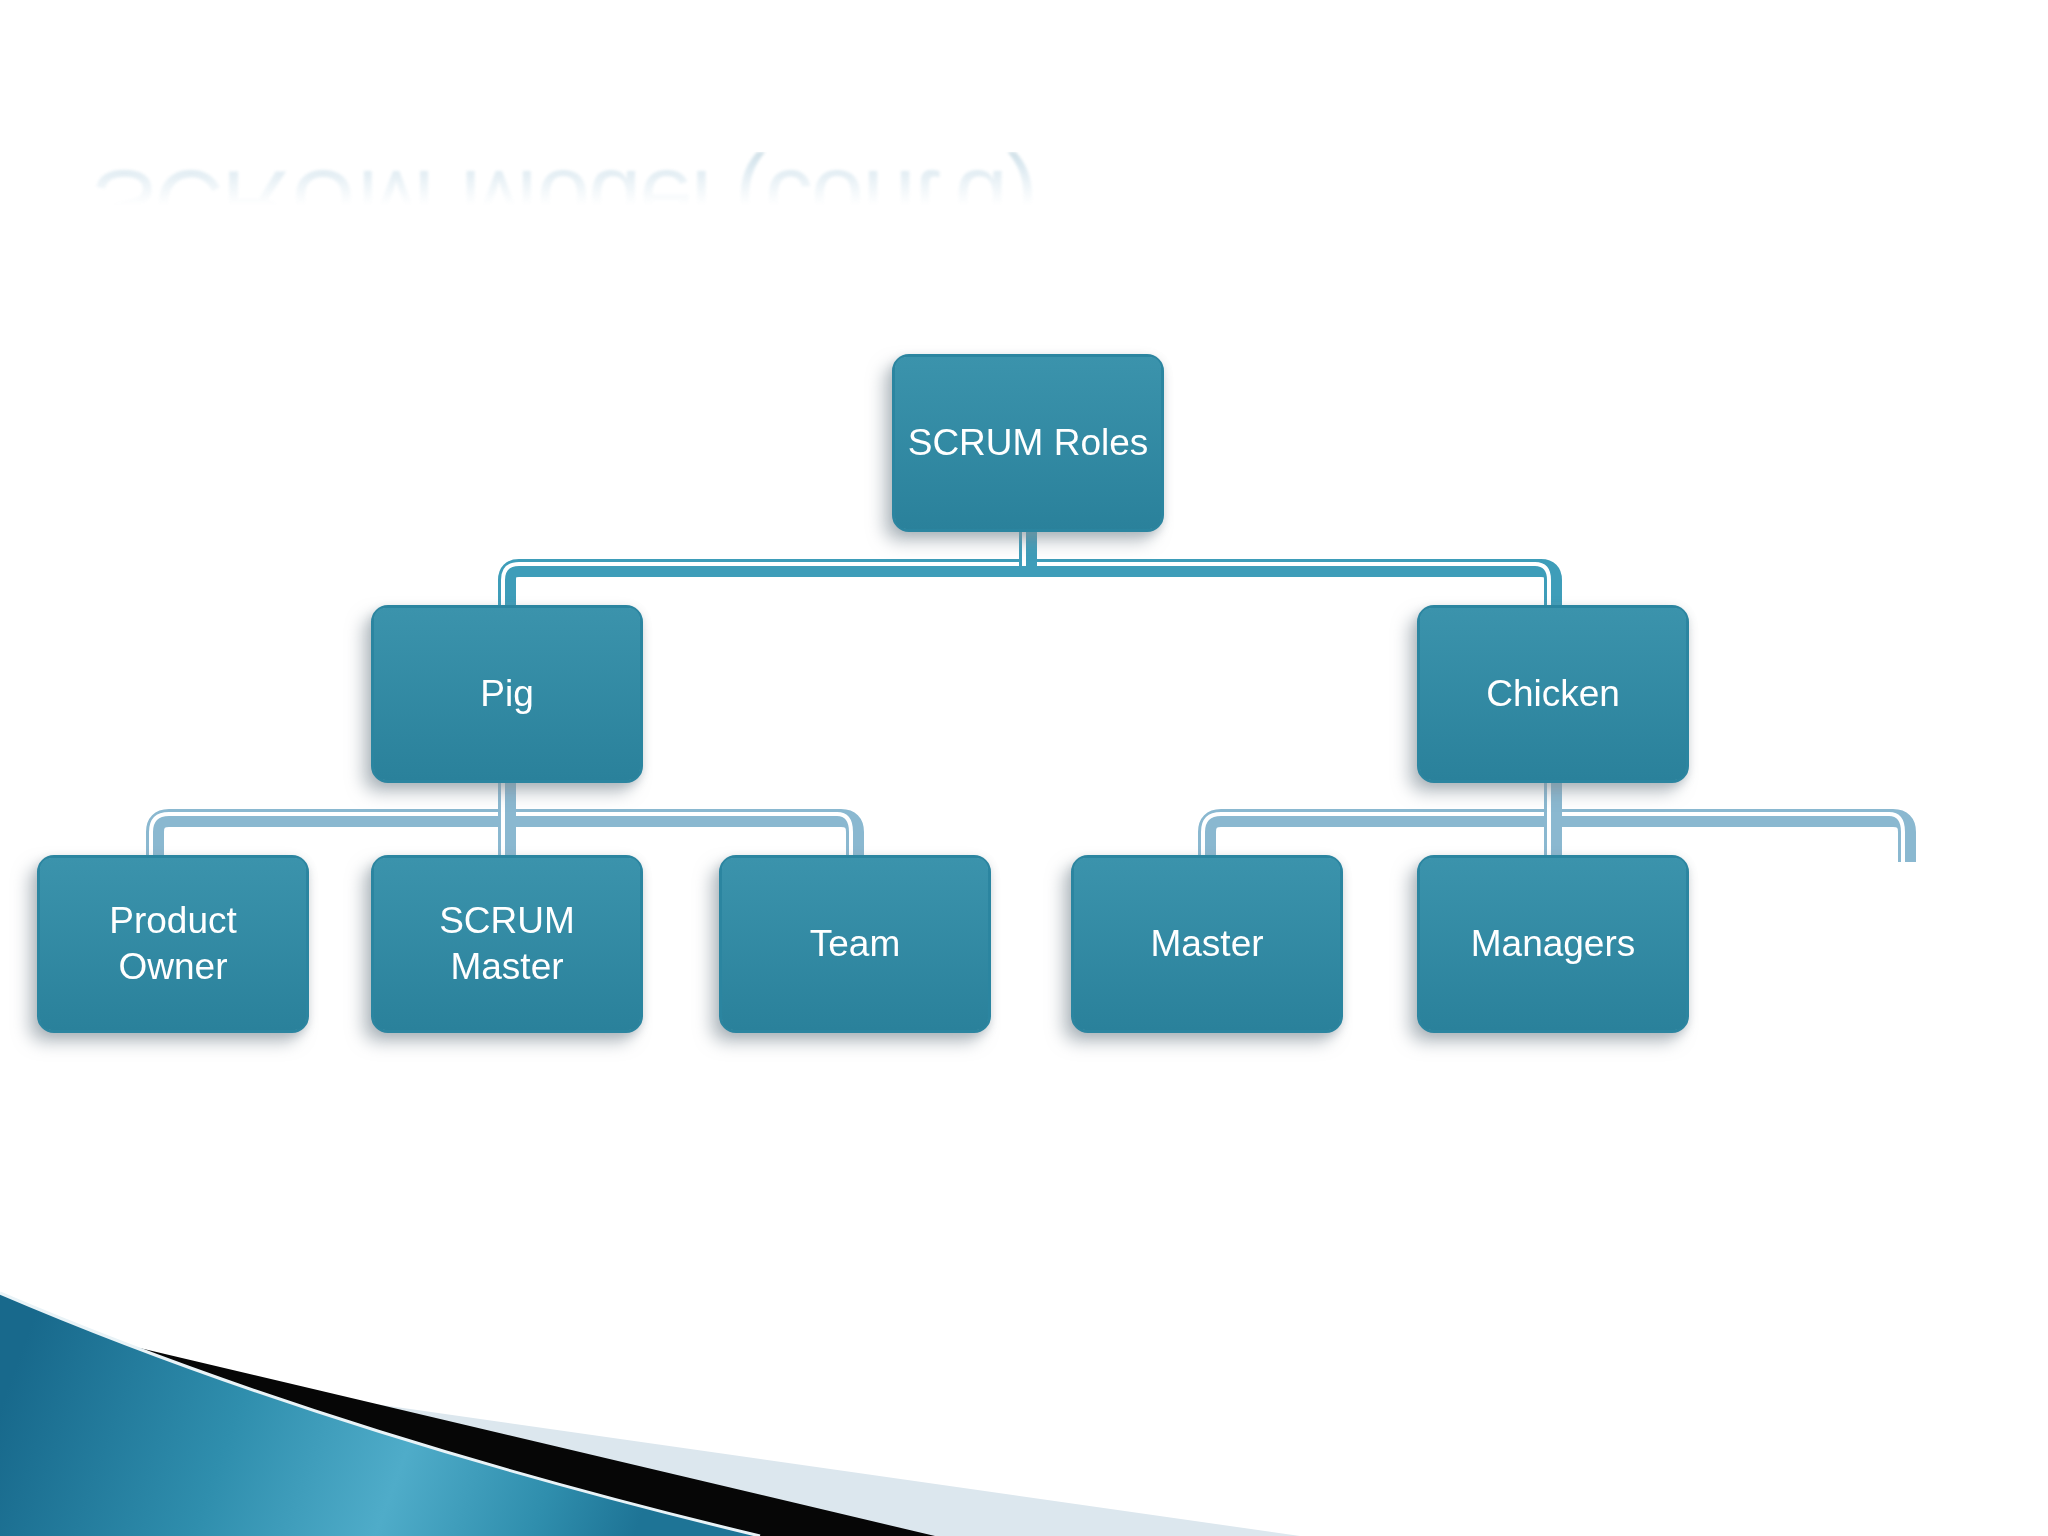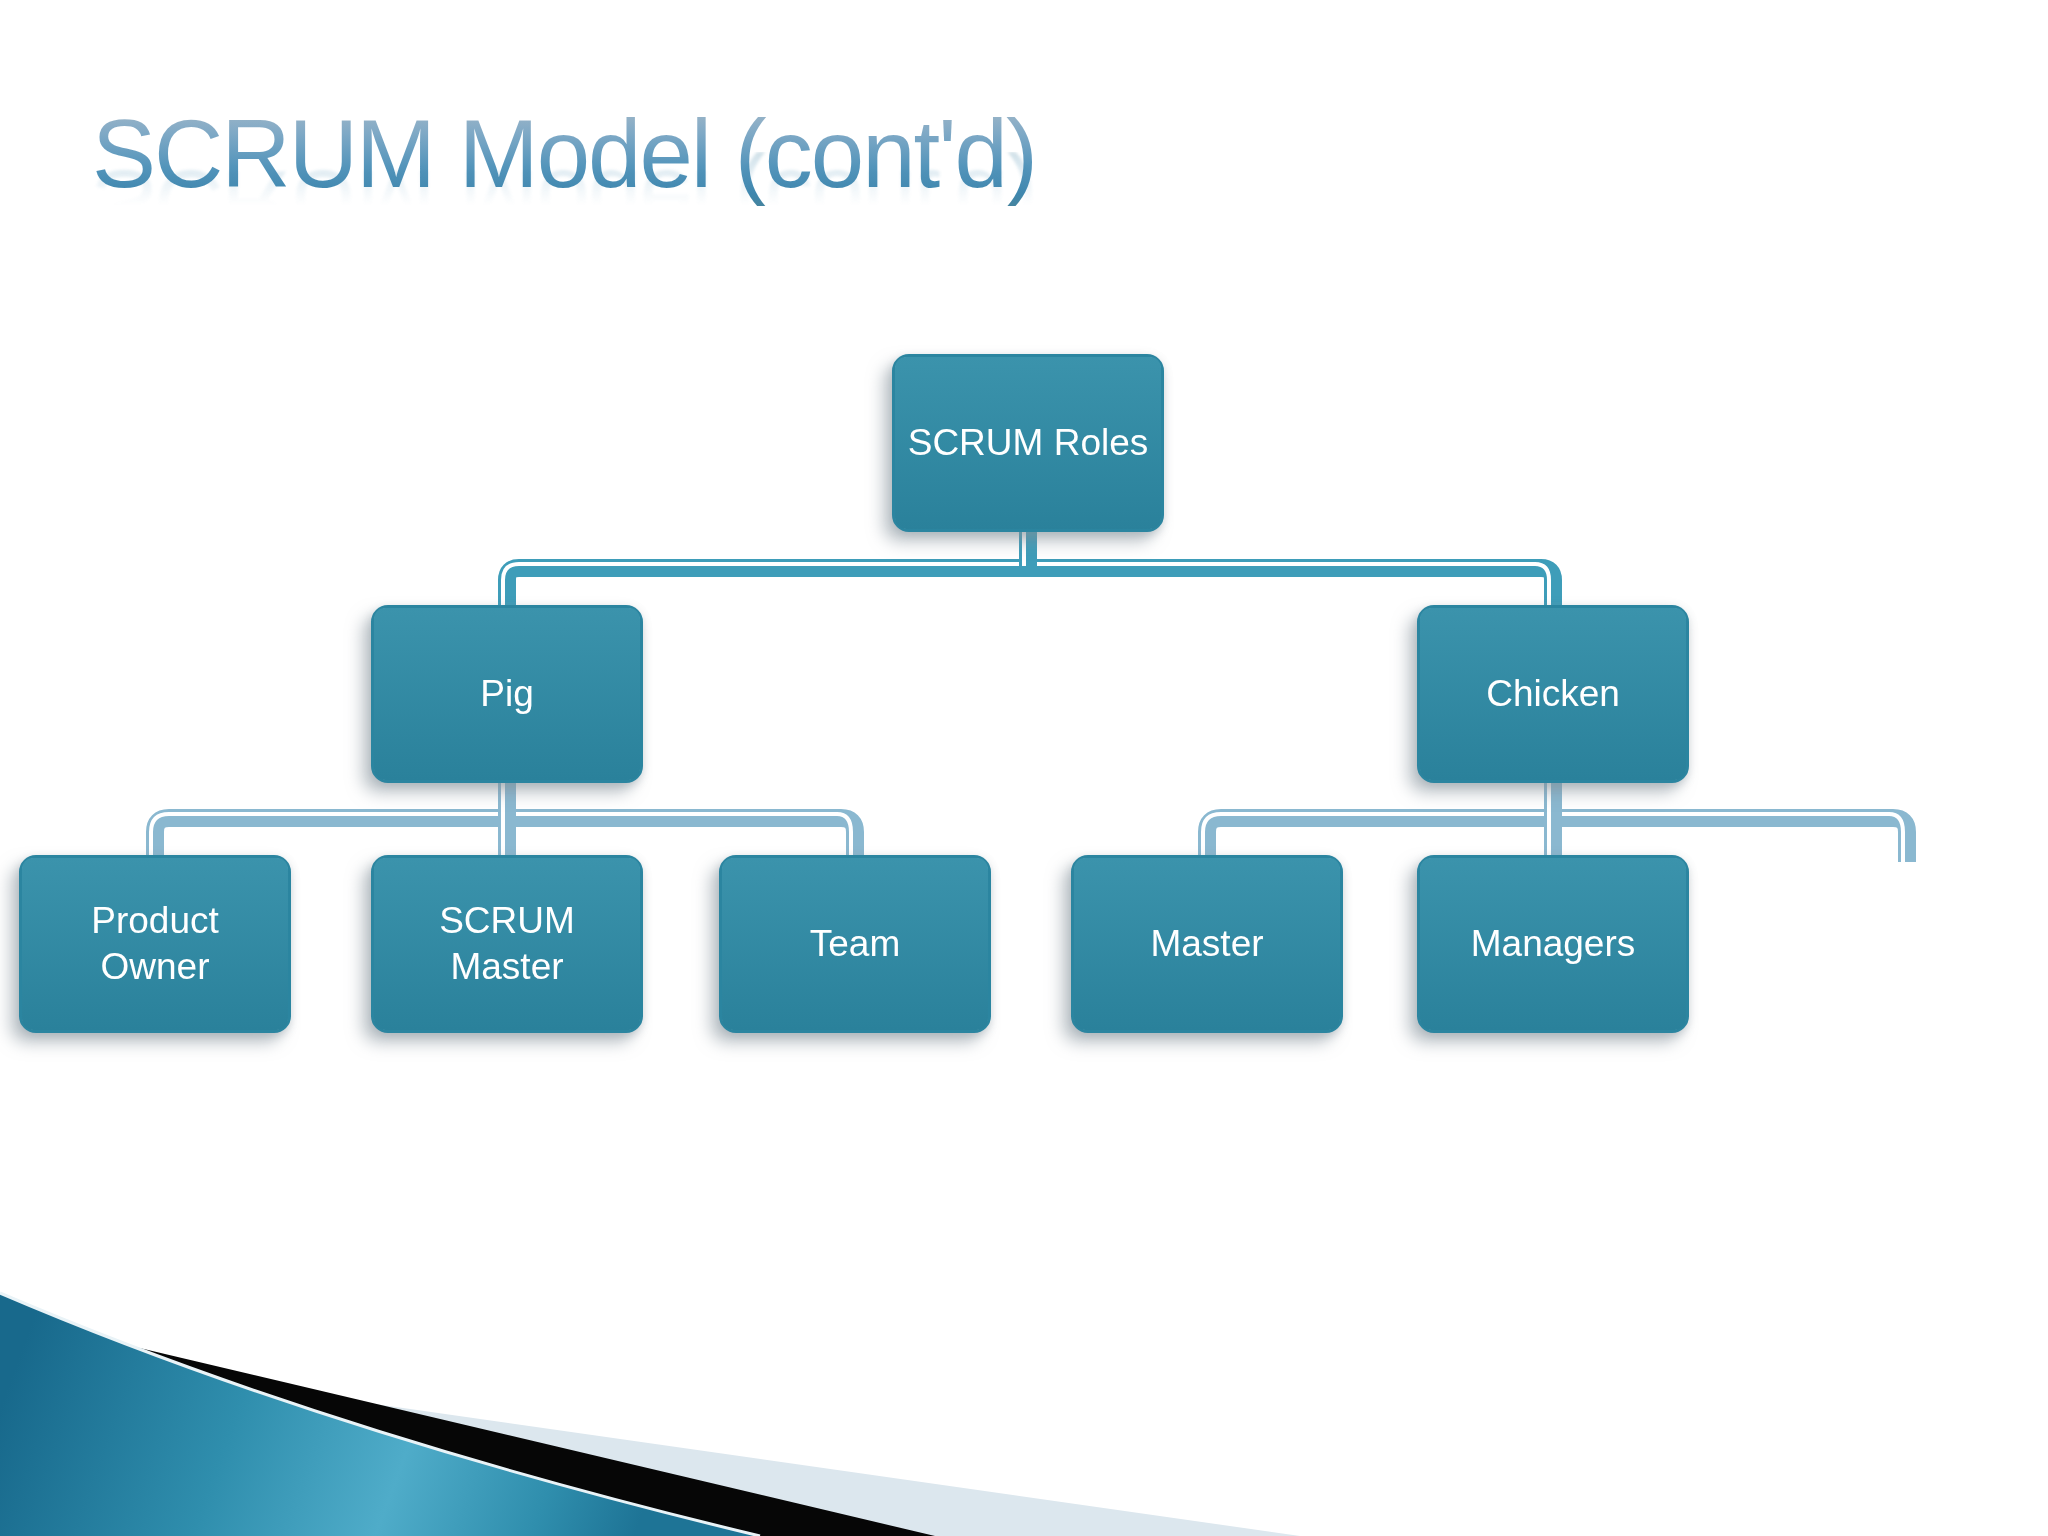--- a/index.html
+++ b/index.html
@@ -33,39 +33,38 @@
     background:linear-gradient(180deg,var(--node-fill-top,#3B93AC),var(--node-fill-bottom,#2A819B));
     display:flex;align-items:center;justify-content:center;
   }
   .node-label{
     color:var(--node-text,#ffffff);font-size:37px;line-height:1.24;
     text-align:center;white-space:pre-line;letter-spacing:0px;
   }
   .n-scrum-roles{left:892px;top:354px;}
   .n-pig{left:371px;top:605px;}
   .n-chicken{left:1417px;top:605px;}
-  .n-product-owner{left:19px;top:855px;}
+  .n-product-owner{left:37px;top:855px;}
   .n-scrum-master{left:371px;top:855px;}
   .n-team{left:719px;top:855px;}
   .n-users{left:1071px;top:855px;}
   .n-managers{left:1417px;top:855px;}
   .n-stockholders{left:1771px;top:855px;}
 
   svg.layer{position:absolute;left:0;top:0;width:2048px;height:1536px;pointer-events:none;}
   .c1{stroke:var(--connector-level1,#3E9DB9);}
   .c2{stroke:var(--connector-level2,#8AB8D0);}
   .cw{stroke:#ffffff;}
   .conn{fill:none;}
 </style>
 </head>
 <body>
 
 <div class="slide">
 
-  <h1 class="title">SCRUM Model (cont'd)</h1>
   <div class="title-reflection" aria-hidden="true">SCRUM Model (cont'd)</div>
 
   <svg class="layer" viewBox="0 0 2048 1536">
 
     <g>
       <path class="conn c1" stroke-width="18" d="M 507 610 L 507 580 Q 507 568 519 568 L 1541 568 Q 1553 568 1553 580 L 1553 610"></path>
       <path class="conn cw" stroke-width="4" d="M 503 610 L 503 580 Q 503 564 519 564 L 1535 564 Q 1549 564 1549 580 L 1549 610"></path>
       <path class="conn c1" stroke-width="18" d="M 1028 526 L 1028 577"></path>
       <path class="conn cw" stroke-width="4" d="M 1024 526 L 1024 566"></path>
     </g>

